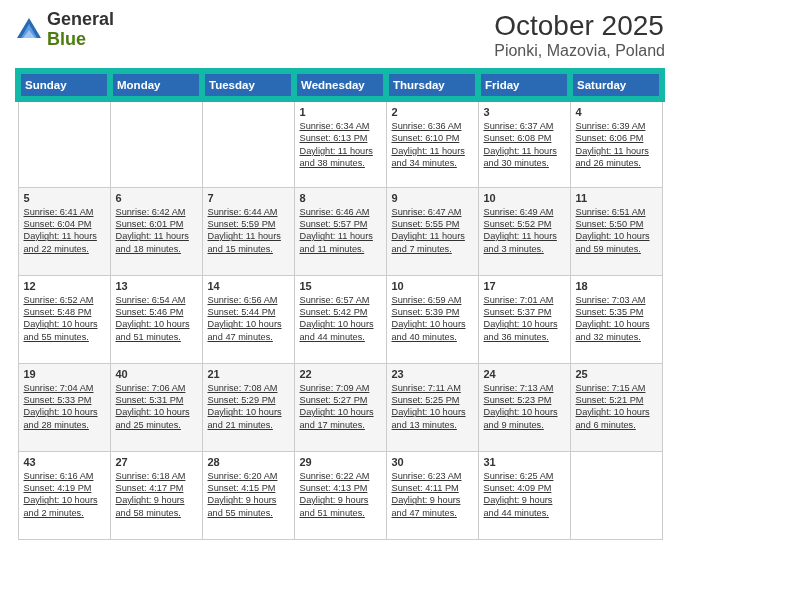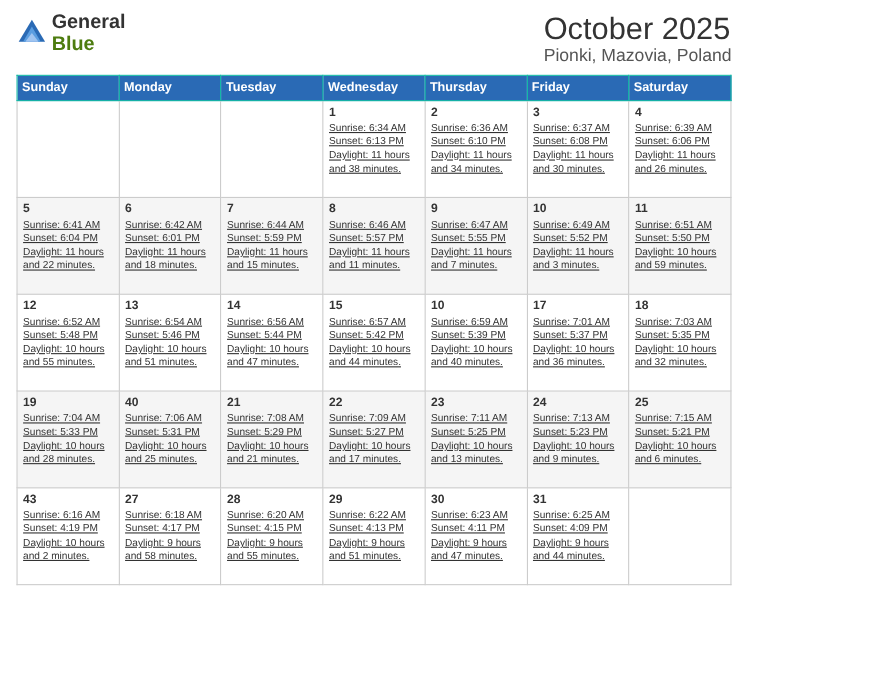--- a/index.html
+++ b/index.html
@@ -53,21 +53,21 @@
       border-collapse: collapse;
       table-layout: fixed;
     }
     thead th {
       background: #2a6ab5;
       color: #fff;
       font-size: 11.5px;
       font-weight: bold;
       padding: 5px 4px;
       text-align: left;
-      border: 1px solid #14b8a6;
+      border: 6px solid #14b8a6;
     }
     tbody td {
       vertical-align: top;
       border: 1px solid #ccc;
       padding: 4px 5px;
       font-size: 9.5px;
       color: #333;
       height: 88px;
     }
     tbody tr:nth-child(odd) td {

